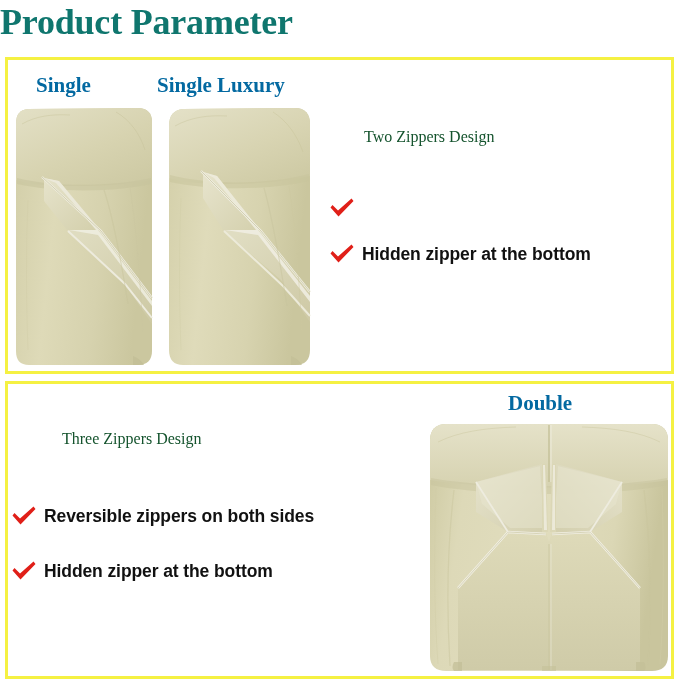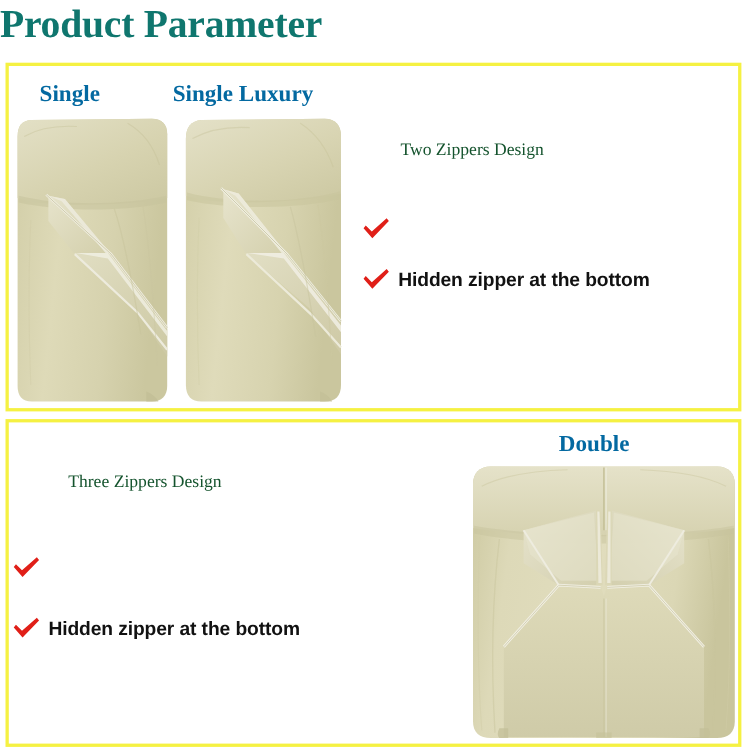--- a/index.html
+++ b/index.html
@@ -246,20 +246,21 @@
 <div class="panel" id="panel-bottom"></div>
 
 <div class="bed-label" id="label-double">Double</div>
 
 <div class="red-heading" id="heading-three">Three Zippers Design</div>
 
 <div class="bullet-row" id="bullet-bot-1">
   <svg class="check-icon" viewBox="0 0 26 22" xmlns="http://www.w3.org/2000/svg">
     <path d="M1.5,10.5 L3.5,8 L9,13.5 L22.5,1.5 L24.5,4 L9.5,19.5 Z" fill="#e01f18"></path>
   </svg>
+  <span class="bullet-text">Reversible zippers on both sides</span>
 </div>
 
 <div class="bullet-row" id="bullet-bot-2">
   <svg class="check-icon" viewBox="0 0 26 22" xmlns="http://www.w3.org/2000/svg">
     <path d="M1.5,10.5 L3.5,8 L9,13.5 L22.5,1.5 L24.5,4 L9.5,19.5 Z" fill="#e01f18"></path>
   </svg>
   <span class="bullet-text">Hidden zipper at the bottom</span>
 </div>
 
 <div class="bed" id="bed-double">

